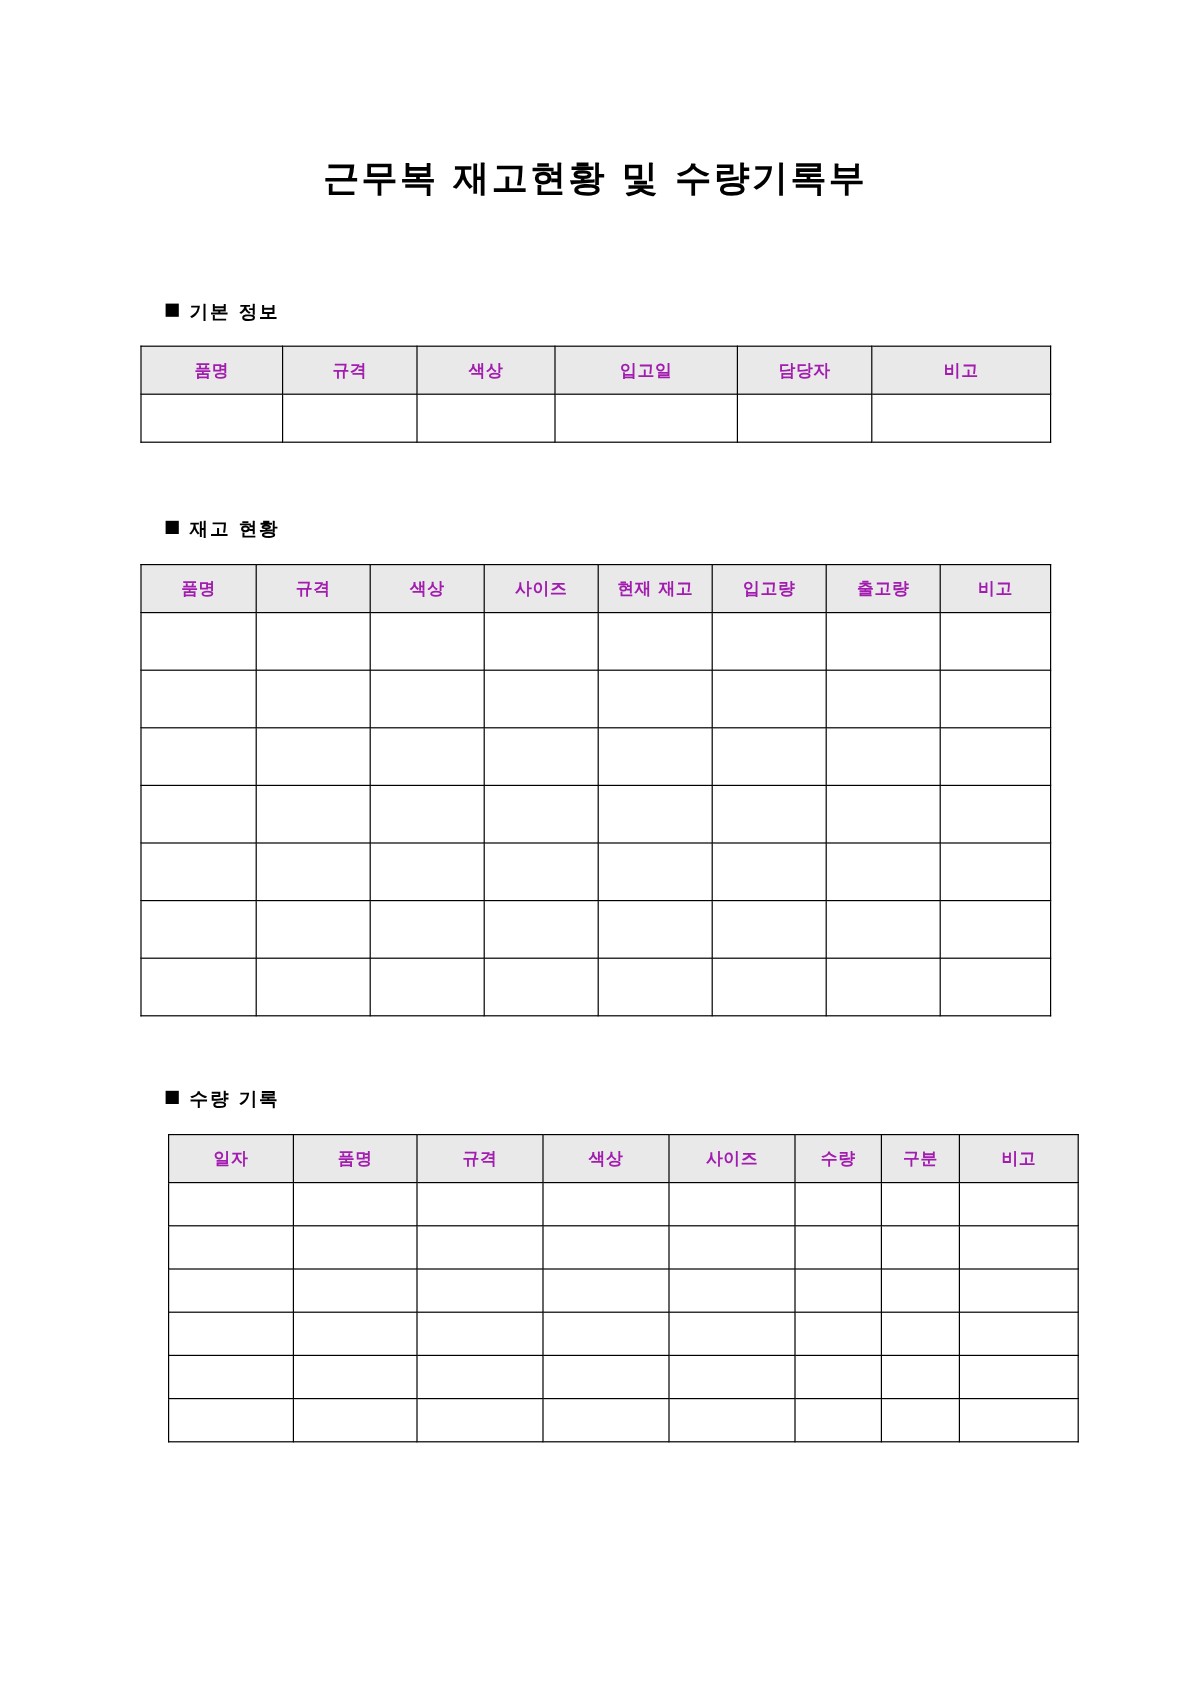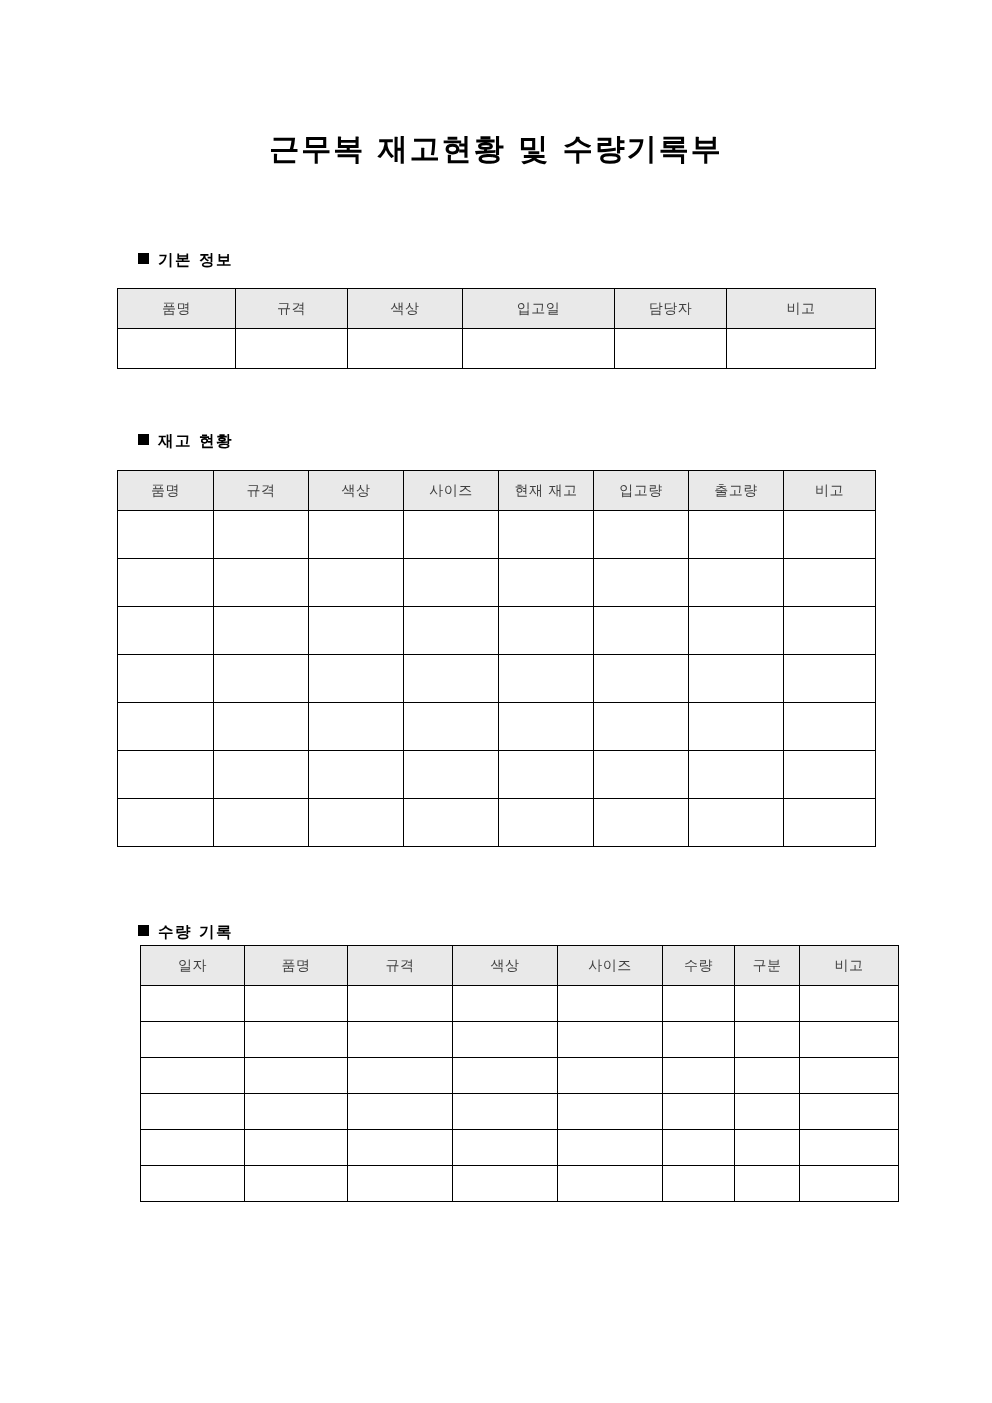--- a/index.html
+++ b/index.html
@@ -50,43 +50,43 @@
   .section-heading .bullet {
     display: inline-block;
     width: 11px;
     height: 11px;
     background: #000;
     margin-right: 9px;
     vertical-align: 1px;
   }
   #heading-basic   { top: 250px; }
   #heading-stock   { top: 431px; }
-  #heading-qty     { top: 906px; margin-top: 16px; }
+  #heading-qty     { top: 906px; }
 
   
   table.form-table {
     position: absolute;
     left: 117px;
     width: 758px;
     border-collapse: collapse;
     table-layout: fixed;
   }
   table.form-table th,
   table.form-table td {
     border: 1px solid #000;
     padding: 0;
     margin: 0;
   }
   table.form-table th {
     background: #e9e9e9;
     font-size: 14px;
-    font-weight: normal;
+    font-weight: bold;
     text-align: center;
     vertical-align: middle;
-    color: #404040;
+    color: #a21caf;
     letter-spacing: 0.5px;
     white-space: nowrap;
   }
   table.form-table td {
     background: #ffffff;
   }
 
   
   #table-basic { top: 288px; }
   #table-basic th { height: 39px; }

